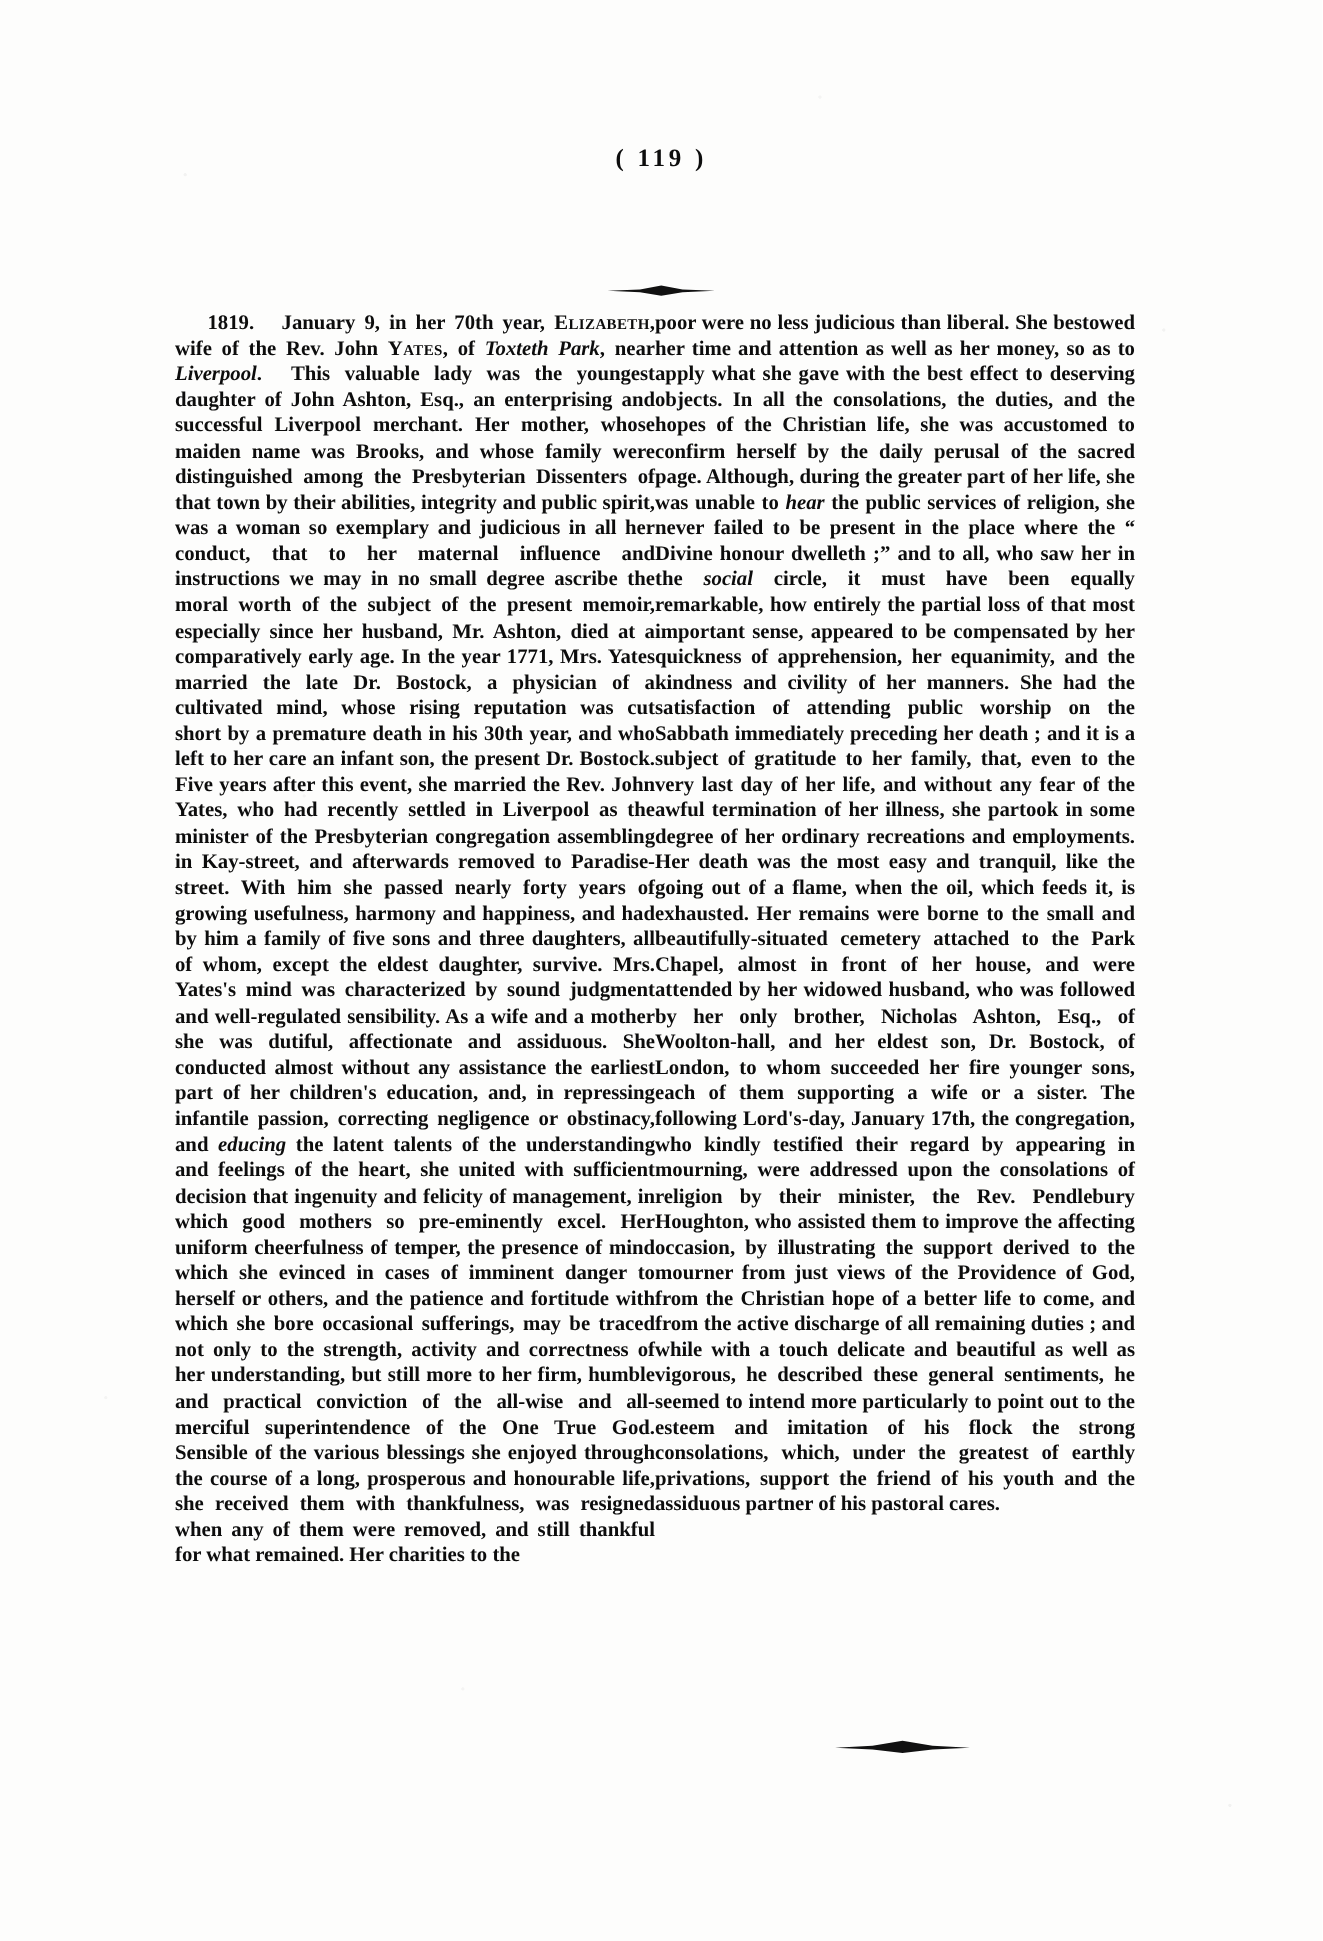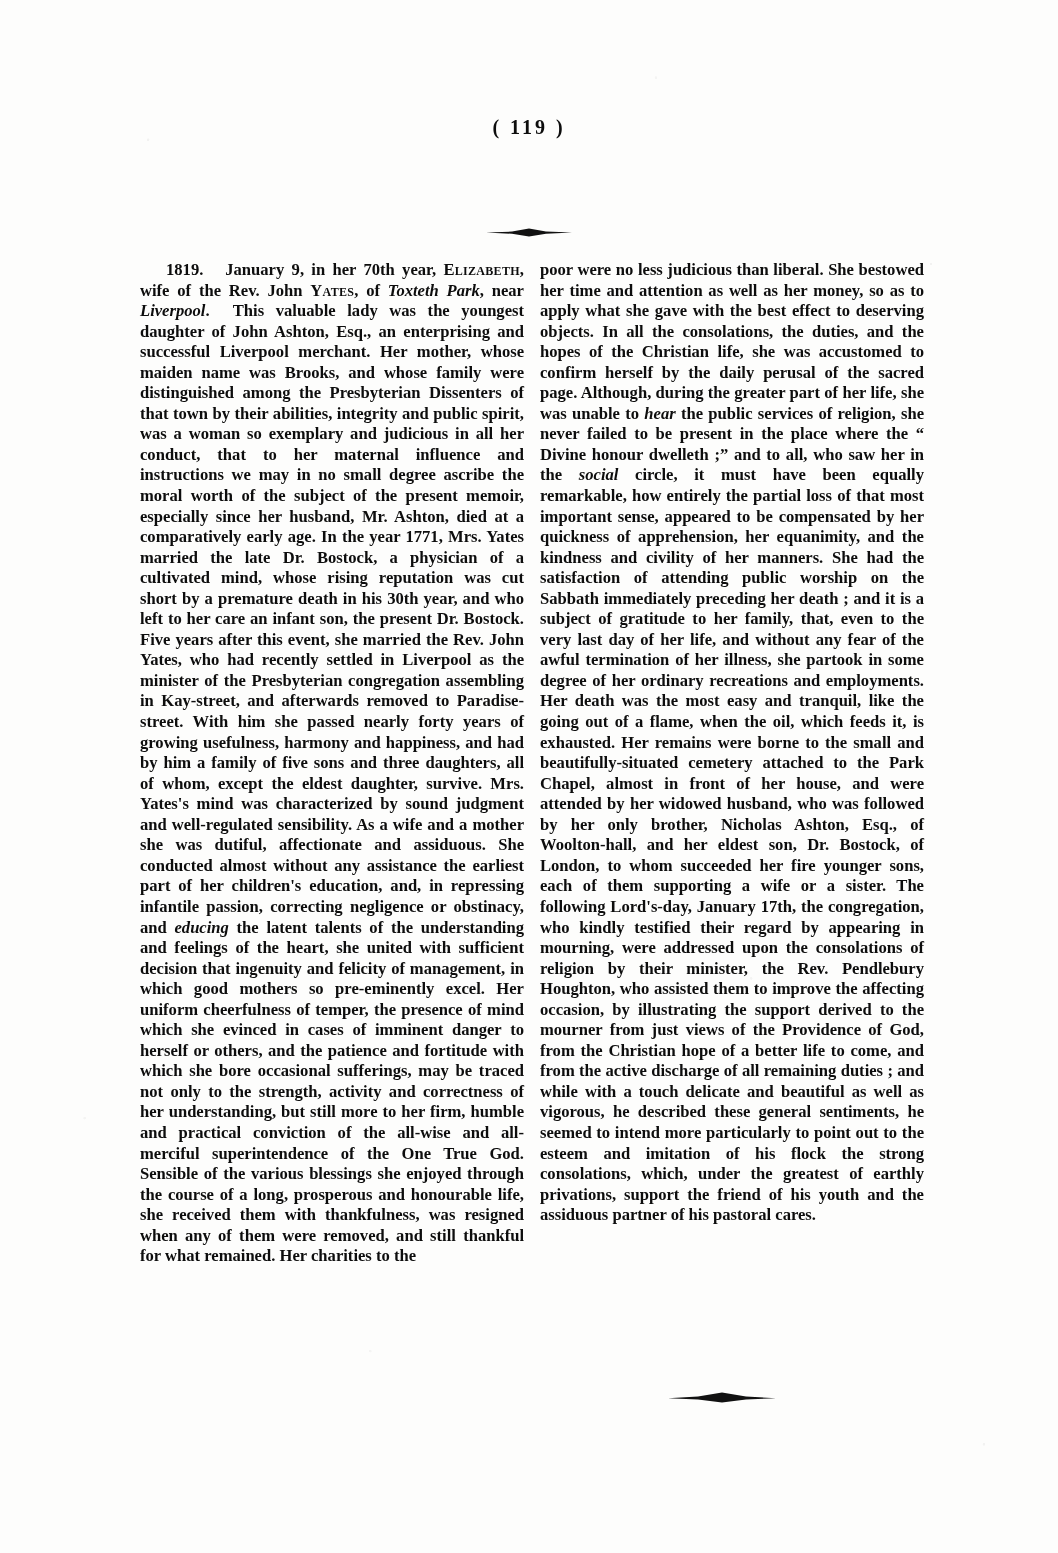--- a/index.html
+++ b/index.html
@@ -72,25 +72,24 @@
     top: 1392px;
     left: 722px;
     transform: translateX(-50%);
     width: 108px;
     height: 11px;
   }
   .ornament svg { display: block; width: 100%; height: 100%; }
 
   .columns {
     position: absolute;
-    top: 260px;
+    top: 248px;
     left: 140px;
     width: 784px;
     display: flex;
-    gap: 16px;
   }
   .col {
     width: 384px;
     font-size: 16.6px;
     line-height: 20.55px;
     text-align: justify;
     text-justify: inter-word;
     font-weight: bold;
     hyphens: manual;
   }

